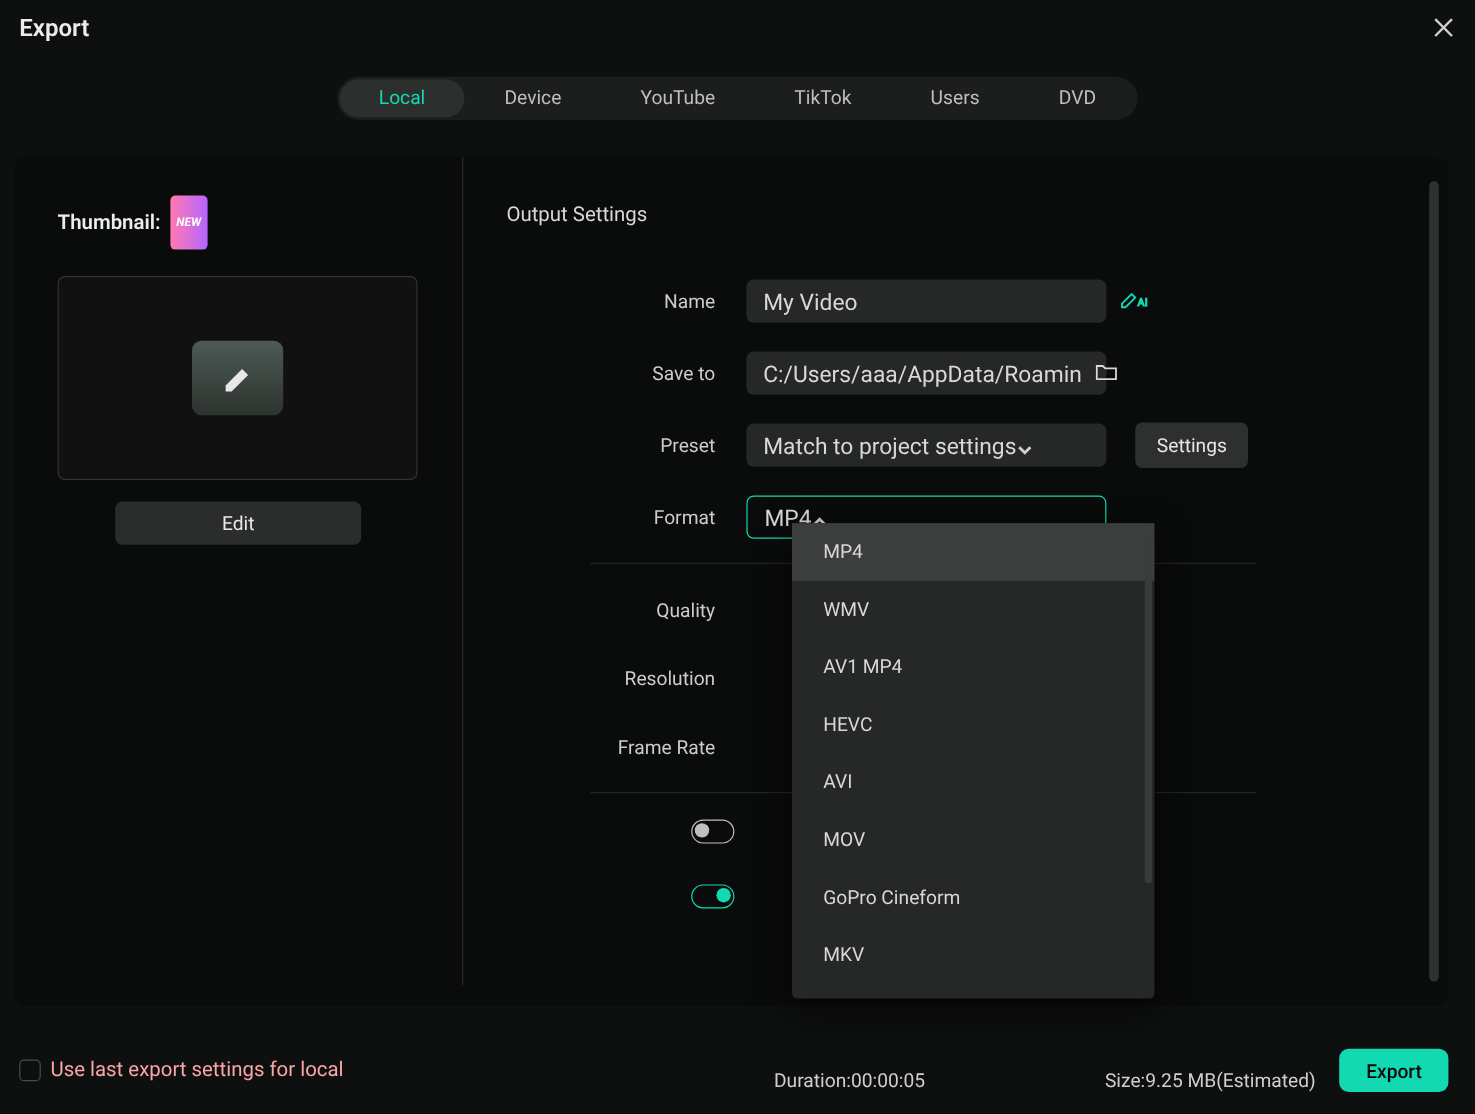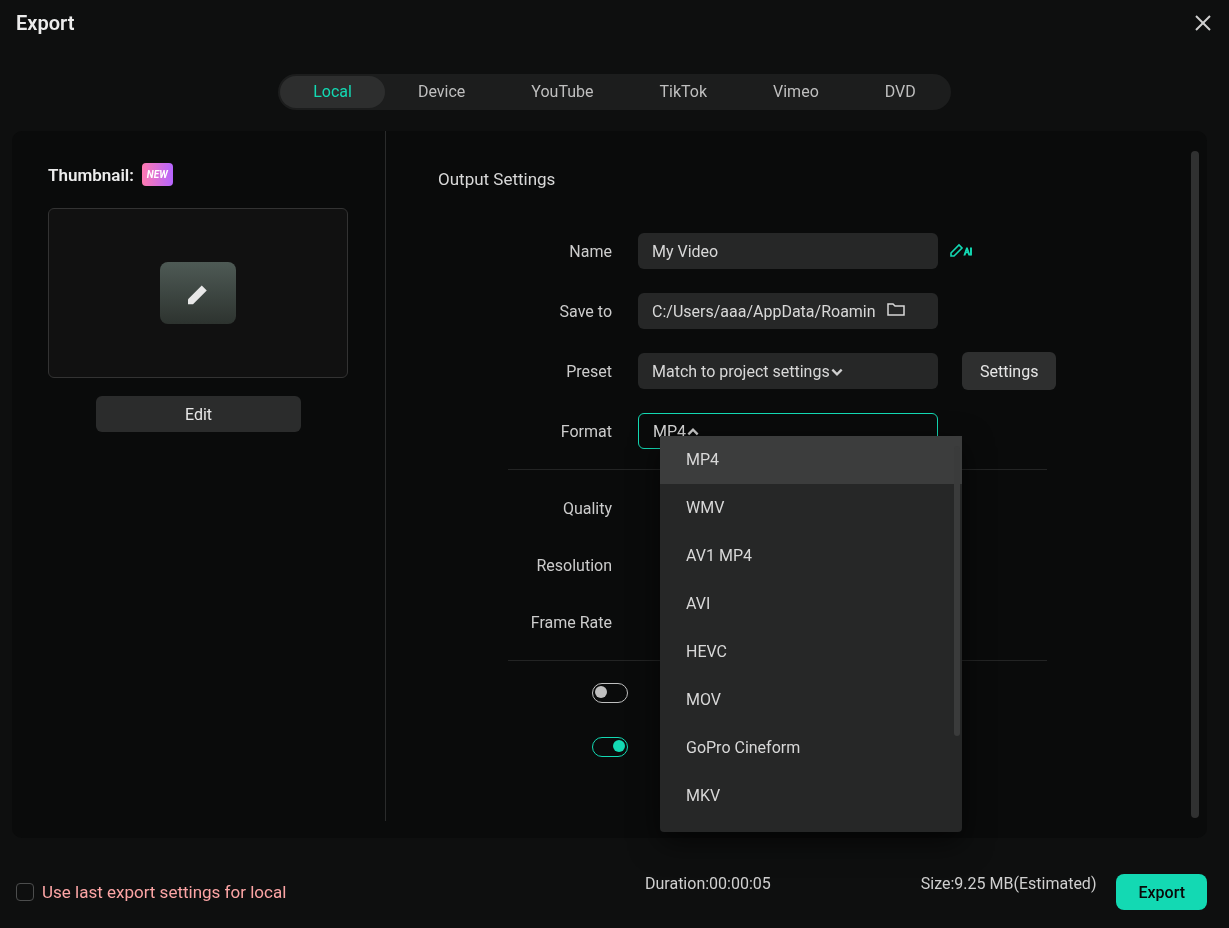--- a/index.html
+++ b/index.html
@@ -6,46 +6,46 @@
   body { background:#0e0f0f; color:#d8d8d8; width:1229px; height:928px; overflow:hidden; position:relative; }
 
   
   .topbar { display:flex; align-items:center; justify-content:space-between; padding:12px 16px 0 16px; height:34px; }
   .topbar h1 { font-size:20px; font-weight:600; color:#ececec; }
   .close-x { width:20px; height:20px; cursor:pointer; }
   .close-x svg { width:20px; height:20px; }
   .close-x svg line { stroke:#d0d0d0; stroke-width:2; }
 
   
-  .tabrow { display:flex; justify-content:center; align-items:center; height:56px; margin-top:30px; }
+  .tabrow { display:flex; justify-content:center; align-items:flex-start; height:56px; margin-top:30px; }
   .tabgroup { background:#1c1d1d; border-radius:18px; display:flex; align-items:center; padding:2px; height:36px; }
   .tab { padding:0 33px; height:32px; line-height:32px; font-size:16px; color:#bfbfbf; border-radius:16px; cursor:pointer; }
   .tab.active { background:#2d2e2e; color:#13d9b3; }
 
   
-  .panel { position:absolute; left:12px; right:22px; top:131px; bottom:90px; background:#0a0b0b; border-radius:10px; display:flex;gap:16px; }
+  .panel { position:absolute; left:12px; right:22px; top:131px; bottom:90px; background:#0a0b0b; border-radius:10px; display:flex; }
   .scrollbar { position:absolute; right:8px; top:20px; bottom:20px; width:8px; background:#303131; border-radius:4px; }
 
   
   .leftcol { width:374px; padding:32px 32px 0 36px; border-right:1px solid #2a2b2b; position:relative; height:690px; }
   .thumbrow { display:flex; align-items:center; gap:8px; }
   .thumb-label { font-size:17px; font-weight:600; color:#ececec; }
-  .new-badge { background:linear-gradient(90deg,#ff7ab0,#b565ff); font-size:10px; font-weight:700; color:#fff; padding:6px 5px; border-radius:4px; font-style:italic;}
+  .new-badge { background:linear-gradient(90deg,#ff7ab0,#b565ff); font-size:10px; font-weight:700; color:#fff; padding:17px 5px; border-radius:4px; font-style:italic;}
   .thumb-box { margin-top:22px; width:300px; height:170px; border:1px solid #333; border-radius:6px; background:#111; display:flex; align-items:center; justify-content:center; }
   .thumb-inner { width:76px; height:62px; background:linear-gradient(#4e5a55,#2d332f); border-radius:8px; display:flex; align-items:center; justify-content:center; }
   .thumb-inner svg { width:30px; height:30px; }
   .edit-btn { margin-top:18px; width:205px; height:36px; margin-left:48px; background:#2b2c2c; border:none; border-radius:6px; color:#e8e8e8; font-size:16px; cursor:pointer; }
 
   
   .rightcol { flex:1; padding:38px 0 0 36px; position:relative; }
   .section-title { font-size:17px; color:#d8d8d8; margin-bottom:32px; }
   .form-table { display:flex; flex-direction:column; }
   .frow { display:flex; align-items:center; height:60px; }
   .flabel { width:200px; text-align:right; font-size:16px; color:#cccccc; padding-right:26px; }
-  .input, .select { height:36px; width:300px; background:#262727; border:none; border-radius:6px; color:#d8d8d8; font-size:16px; padding:0 14px; }
+  .input, .select { height:36px; width:300px; background:#262727; border:none; border-radius:6px; color:#d8d8d8; font-size:19px; padding:0 14px; }
   .select { display:flex; align-items:center; cursor:pointer; }
   .select.outlined { background:transparent; border:1px solid #13d9b3; }
   .chev { width:14px; height:14px; }
   .chev svg path { stroke:#cfcfcf; stroke-width:2; fill:none; }
   .folder-icon, .ai-pen-icon { margin-left:10px; }
   .ai-pen-icon svg { stroke:#13d9b3; fill:none; }
   .folder-icon svg { stroke:#d8d8d8; fill:none; stroke-width:1.5; }
   .settings-btn { margin-left:24px; height:38px; padding:0 18px; background:#2e2f2f; border:none; border-radius:6px; color:#e6e6e6; font-size:16px; cursor:pointer; }
   .divider { border:none; border-top:1px solid #232424; margin:8px 160px 8px 70px; }
   .toggle { width:36px; height:20px; border-radius:12px; position:relative; margin-left:154px; }
@@ -60,42 +60,42 @@
   .dd-scroll { position:absolute; right:2px; top:10px; width:6px; height:290px; background:#3a3b3b; border-radius:3px; }
   .dd-item { height:48px; line-height:48px; padding-left:26px; font-size:16px; color:#d8d8d8; cursor:pointer; }
   .dd-item.sel { background:#3c3d3d; }
 
   
   .bottombar { position:absolute; left:12px; right:22px; bottom:8px; height:56px; display:flex; align-items:center; justify-content:space-between; }
   .chk-wrap { display:flex; align-items:center; gap:8px; color:#fca5a5; font-size:17px; margin-left:4px;}
   .chk { width:18px; height:18px; border:1.5px solid #4c4d4d; border-radius:4px; }
   .status-text { font-size:16px; color:#cfcfcf; margin-right:130px;}
   .export-btn { background:#13d9b3; color:#0a0a0a; border:none; border-radius:8px; height:36px; padding:0 22px; font-size:16px; font-weight:500; cursor:pointer; }
-  .right-group {display:flex; align-items:flex-start; gap:20px;}
+  .right-group {display:flex; align-items:flex-end; gap:20px;}
 </style>
 </head>
 <body>
 
 <div class="topbar">
   <h1>Export</h1>
   <div class="close-x">
     <svg viewBox="0 0 20 20">
         <line x1="3" y1="3" x2="17" y2="17"></line>
         <line x1="17" y1="3" x2="3" y2="17"></line>
       </svg>
   </div>
 </div>
 
 <div class="tabrow">
   <div class="tabgroup">
     <div class="tab active">Local</div>
     <div class="tab">Device</div>
     <div class="tab">YouTube</div>
     <div class="tab">TikTok</div>
-    <div class="tab">Vimeo</div>
+    <div class="tab">Users</div>
     <div class="tab">DVD</div>
   </div>
 </div>
 
 <div class="panel">
 
   <div class="leftcol">
     <div class="thumbrow">
       <span class="thumb-label">Thumbnail:</span>
       <span class="new-badge">NEW</span>
@@ -187,22 +187,22 @@
   </div>
 
   <div class="scrollbar"></div>
 </div>
 
 <div class="dropdown">
   <div class="dd-inner">
     <div class="dd-item sel">MP4</div>
     <div class="dd-item">WMV</div>
     <div class="dd-item">AV1 MP4</div>
+    <div class="dd-item">HEVC</div>
     <div class="dd-item">AVI</div>
-    <div class="dd-item">HEVC</div>
     <div class="dd-item">MOV</div>
     <div class="dd-item">GoPro Cineform</div>
     <div class="dd-item">MKV</div>
     <div class="dd-scroll"></div>
   </div>
 </div>
 
 <div class="bottombar">
   <div class="chk-wrap">
     <div class="chk"></div>

